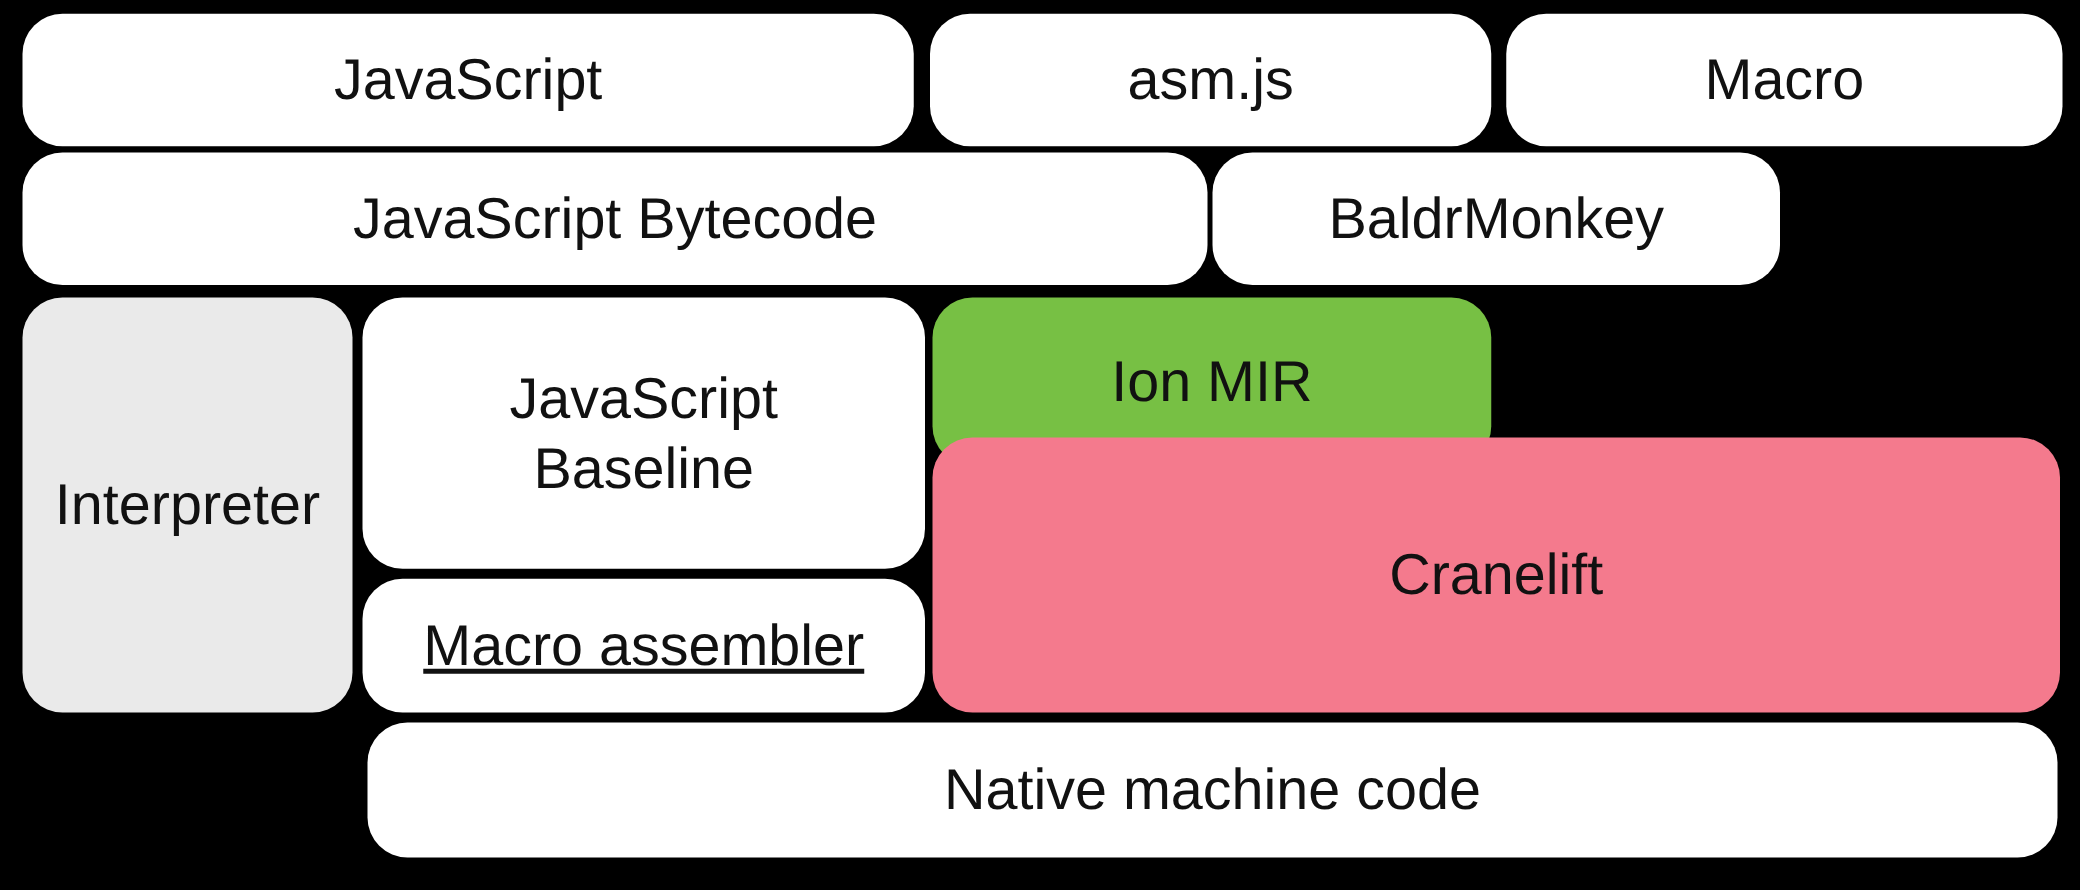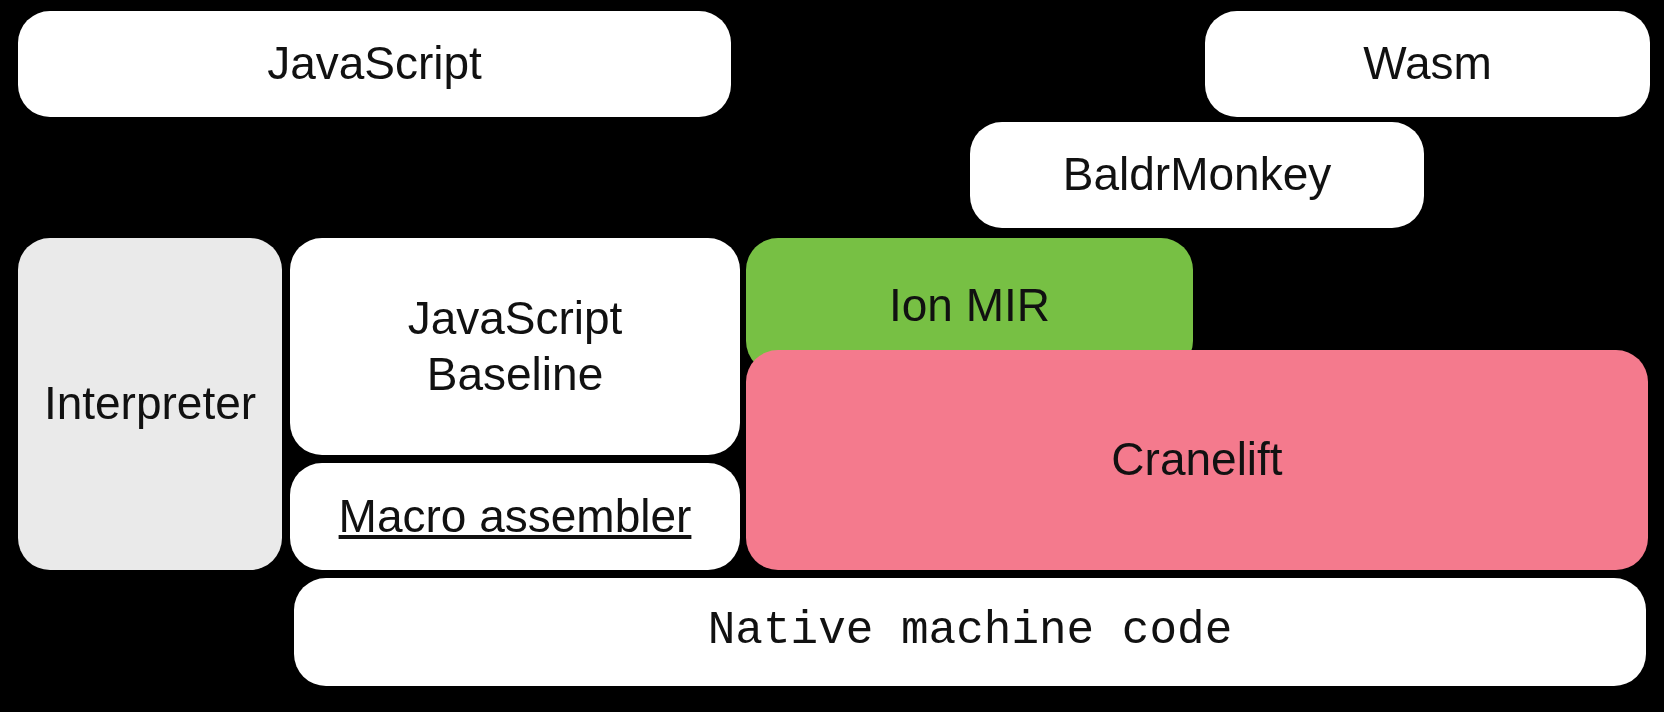--- a/index.html
+++ b/index.html
@@ -41,36 +41,42 @@
   
   #b-javascript-bytecode { left: 18px;   top: 122px; width: 948px;  height: 106px; }
   #b-baldrmonkey         { left: 970px;  top: 122px; width: 454px;  height: 106px; }
   
   #b-interpreter         { left: 18px;   top: 238px; width: 264px;  height: 332px; }
   #b-javascript-baseline { left: 290px;  top: 238px; width: 450px;  height: 217px; }
   #b-ion-mir             { left: 746px;  top: 238px; width: 447px;  height: 135px; }
   #b-cranelift           { left: 746px;  top: 350px; width: 902px;  height: 220px; }
   #b-macro-assembler     { left: 290px;  top: 463px; width: 450px;  height: 107px; text-decoration: underline; }
   
-  #b-native-machine-code { left: 294px;  top: 578px; width: 1352px; height: 108px; font-family: Liberation Mono, monospace; }
+  #b-native-machine-code { left: 294px;  top: 578px; width: 1352px; height: 108px; }
 </style>
 </head>
 <body>
 
 <div class="canvas">
 
   <div class="box" id="b-javascript">
     <span class="label">JavaScript</span>
   </div>
 
+  <div class="box" id="b-asmjs">
+    <span class="label">asm.js</span>
+  </div>
 
   <div class="box" id="b-wasm">
-    <span class="label">Wasm</span>
+    <span class="label">Macro</span>
   </div>
 
+  <div class="box" id="b-javascript-bytecode">
+    <span class="label">JavaScript Bytecode</span>
+  </div>
 
   <div class="box fill-gray" id="b-interpreter">
     <span class="label">Interpreter</span>
   </div>
 
   <div class="box" id="b-baldrmonkey">
     <span class="label">BaldrMonkey</span>
   </div>
 
   <div class="box" id="b-javascript-baseline">

